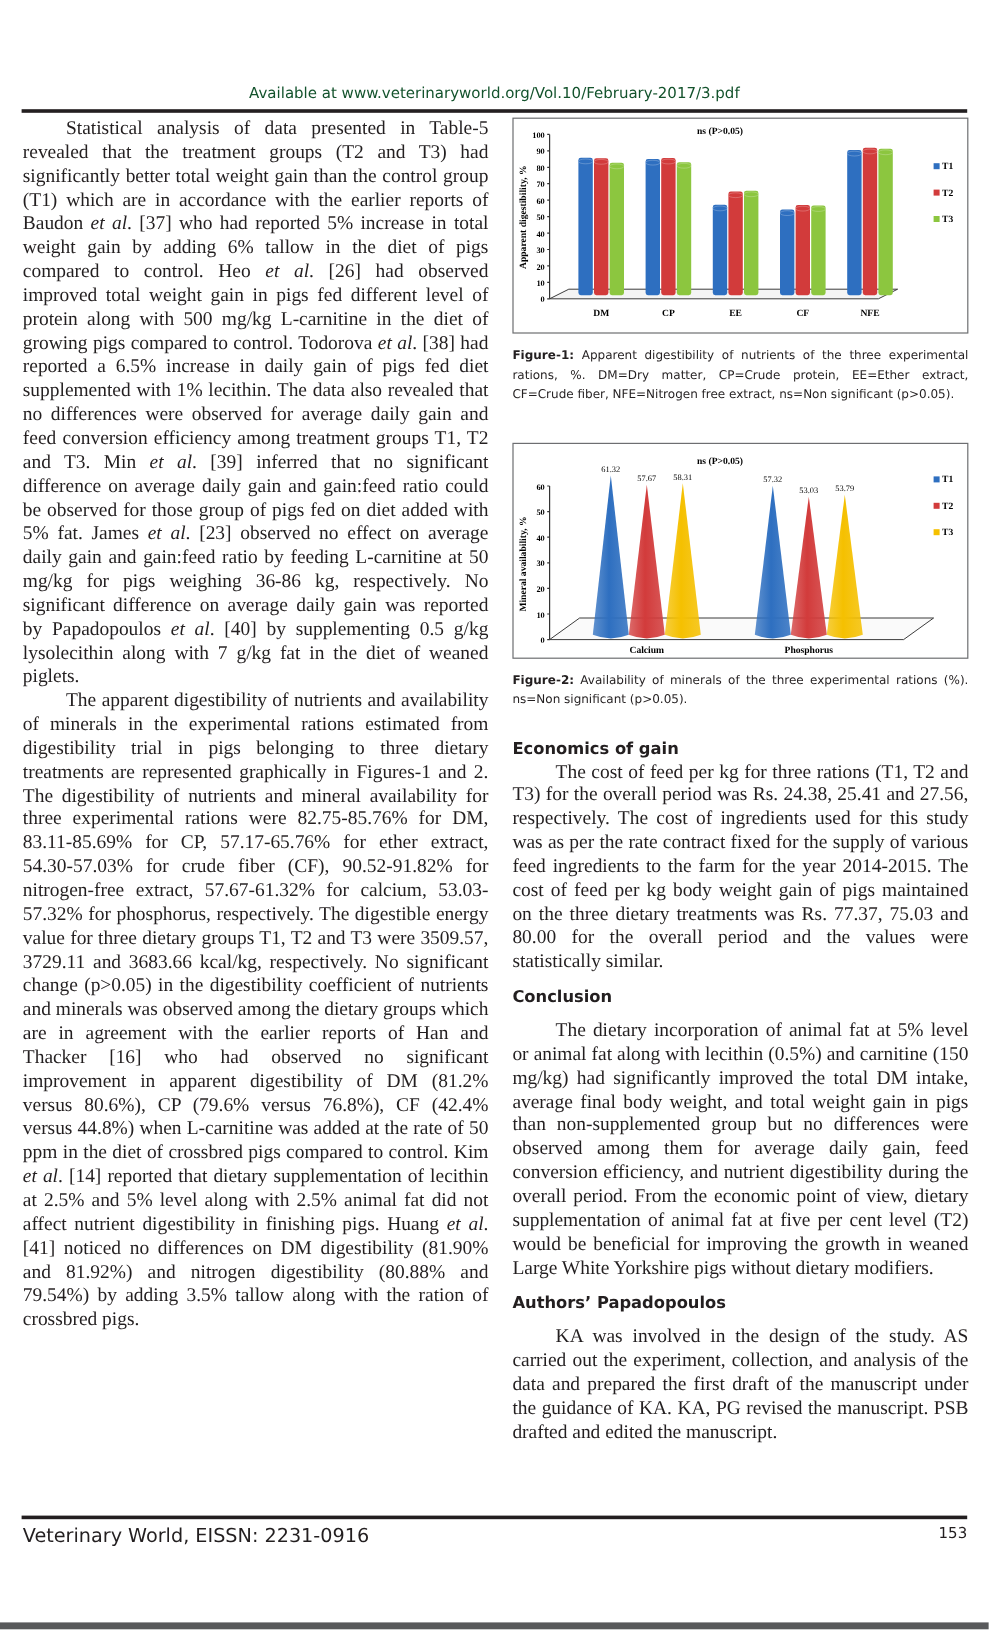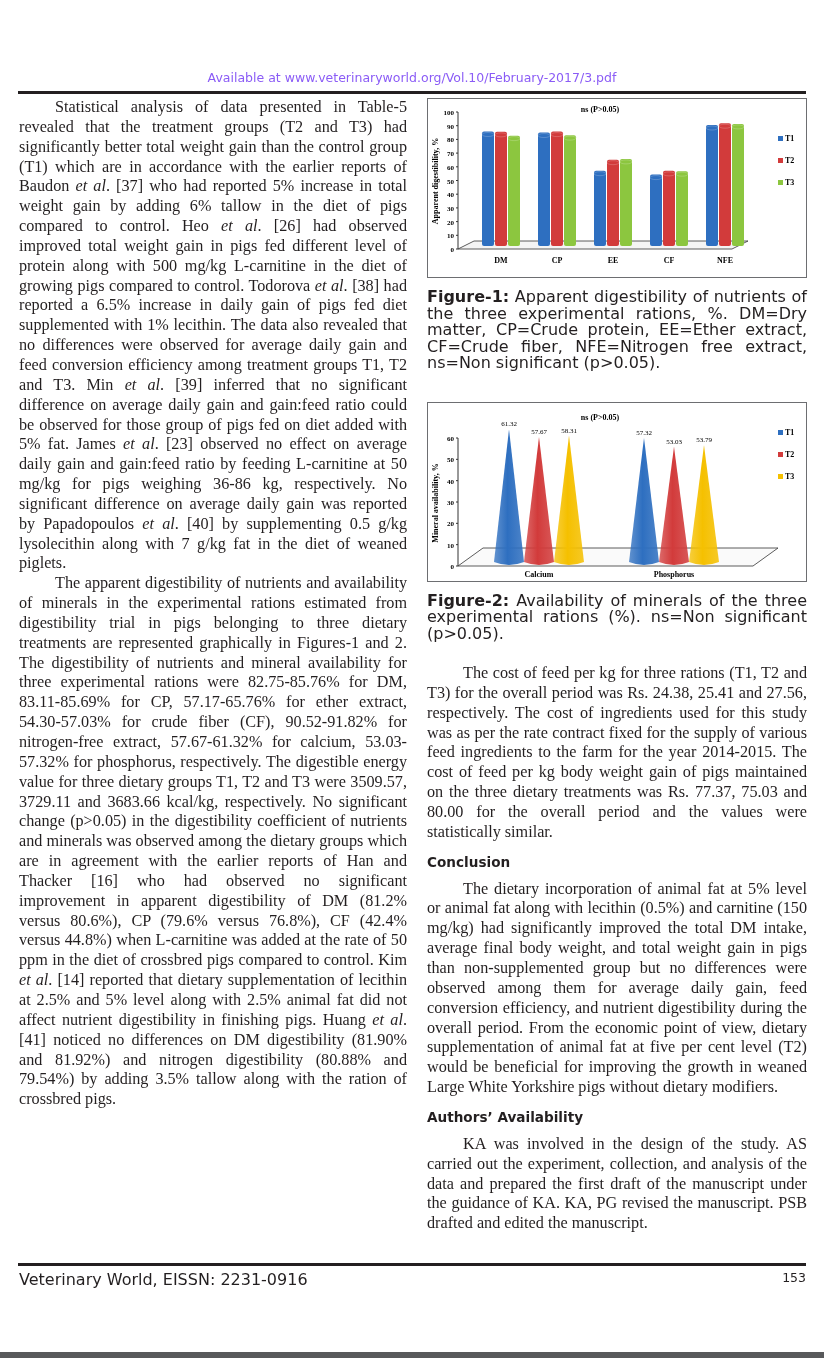--- a/index.html
+++ b/index.html
@@ -1,27 +1,27 @@
 <!DOCTYPE html>
 <html><head>
 <meta charset="utf-8">
 <style>
   html, body { margin:0; padding:0; background:#ffffff; }
   body { width:824px; height:1358px; position:relative; overflow:hidden; font-family:"Liberation Serif", serif; color:#231f20; }
-  .running-head { position:absolute; top:70px; left:0; width:824px; text-align:center; font-family:"DejaVu Sans", sans-serif; font-size:12.5px; color:#8b5cf6; }
+  .running-head { position:absolute; top:70px; left:0; width:824px; text-align:center; font-family:"DejaVu Sans", sans-serif; font-size:12.5px; color:#14532d; }
   .rule-top { position:absolute; top:91px; left:18px; width:788px; height:3px; background:#231f20; }
   .col { position:absolute; top:98px; width:388px; font-size:16.2px; line-height:19.85px; text-align:justify; }
   .col-left { left:19px; }
   .col-right { left:427px; width:380px; }
   .col p { margin:0; }
   .indent { text-indent:36px; }
   .figbox { border:1px solid #6d6e71; background:#fff; position:relative; }
   .fig1 { height:178px; margin-top:0; }
   .fig2 { height:178px; margin-top:0; }
-  .caption { font-family:"DejaVu Sans", sans-serif; font-size:16px; line-height:16.5px; text-align:justify; margin-top:11px; }
+  .caption { font-family:"DejaVu Sans", sans-serif; font-size:10px; line-height:16.5px; text-align:justify; margin-top:11px; }
   .caption b { font-weight:bold; }
   .h2 { font-family:"DejaVu Sans", sans-serif; font-weight:bold; font-size:13.6px; margin:0; line-height:19px; }
   svg text { font-family:"Liberation Serif", serif; }
   .rule-bottom { position:absolute; top:1263px; left:18px; width:788px; height:3px; background:#231f20; }
   .footer-left { position:absolute; top:1270px; left:19px; font-family:"DejaVu Sans", sans-serif; font-size:16px; }
   .footer-right { position:absolute; top:1270px; right:18px; font-family:"DejaVu Sans", sans-serif; font-size:12.5px; }
   .bottom-bar { position:absolute; left:0; bottom:0; width:824px; height:6px; background:#58595b; }
   em { }
 </style>
 </head>
@@ -177,27 +177,28 @@
         <text x="357" y="32" font-size="8" font-weight="bold">T1</text>
         <rect x="350" y="49" width="5" height="5" fill="#d23b3b"></rect>
         <text x="357" y="54" font-size="8" font-weight="bold">T2</text>
         <rect x="350" y="71" width="5" height="5" fill="#f5c000"></rect>
         <text x="357" y="76" font-size="8" font-weight="bold">T3</text>
       </svg>
   </div>
   <div class="caption"><b>Figure-2:</b><span> Availability of minerals of the three experimental rations (%). ns=Non significant (p&gt;0.05).</span></div>
 
   <div style="height:22px"></div>
+  <p class="h2">Economics of gain</p>
   <p class="indent">The cost of feed per kg for three rations (T1, T2 and T3) for the overall period was Rs. 24.38, 25.41 and 27.56, respectively. The cost of ingredients used for this study was as per the rate contract fixed for the supply of various feed ingredients to the farm for the year 2014-2015. The cost of feed per kg body weight gain of pigs maintained on the three dietary treatments was Rs. 77.37, 75.03 and 80.00 for the overall period and the values were statistically similar.</p>
   <div style="height:10px"></div>
   <p class="h2">Conclusion</p>
   <div style="height:8px"></div>
   <p class="indent">The dietary incorporation of animal fat at 5% level or animal fat along with lecithin (0.5%) and carnitine (150 mg/kg) had significantly improved the total DM intake, average final body weight, and total weight gain in pigs than non-supplemented group but no differences were observed among them for average daily gain, feed conversion efficiency, and nutrient digestibility during the overall period. From the economic point of view, dietary supplementation of animal fat at five per cent level (T2) would be beneficial for improving the growth in weaned Large White Yorkshire pigs without dietary modifiers.</p>
   <div style="height:10px"></div>
-  <p class="h2">Authors’ Availability</p>
+  <p class="h2">Authors’ Papadopoulos</p>
   <div style="height:8px"></div>
   <p class="indent">KA was involved in the design of the study. AS carried out the experiment, collection, and analysis of the data and prepared the first draft of the manuscript under the guidance of KA. KA, PG revised the manuscript. PSB drafted and edited the manuscript.</p>
 </div>
 
 <div class="rule-bottom"></div>
 <div class="footer-left">Veterinary World, EISSN: 2231-0916</div>
 <div class="footer-right">153</div>
 <div class="bottom-bar"></div>
 
 </body></html>

